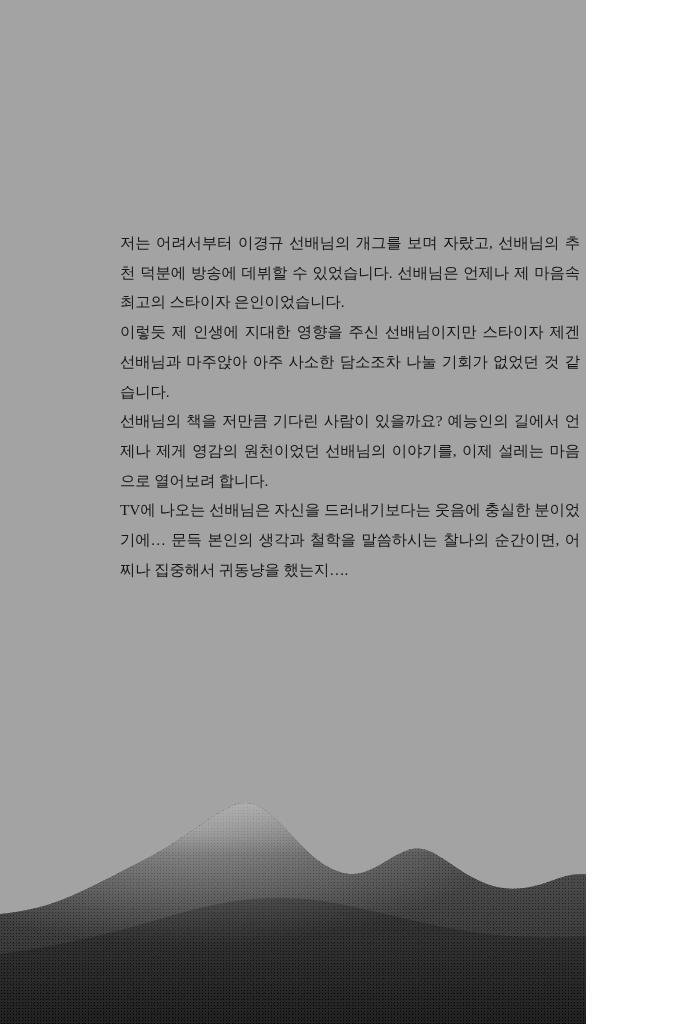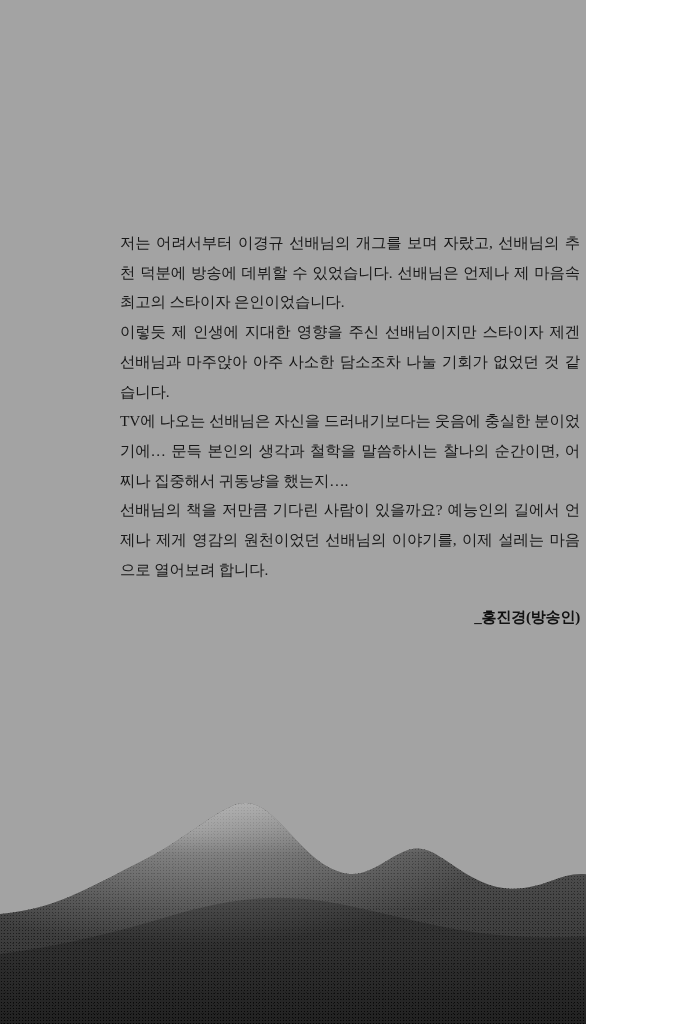--- a/index.html
+++ b/index.html
@@ -76,25 +76,24 @@
   }
 </style>
 </head>
 <body>
 
 <div class="page">
 
   <div class="testimonial">
     <p class="para">저는 어려서부터 이경규 선배님의 개그를 보며 자랐고, 선배님의 추천 덕분에 방송에 데뷔할 수 있었습니다. 선배님은 언제나 제 마음속 최고의 스타이자 은인이었습니다.</p>
     <p class="para">이렇듯 제 인생에 지대한 영향을 주신 선배님이지만 스타이자 제겐 선배님과 마주앉아 아주 사소한 담소조차 나눌 기회가 없었던 것 같습니다.</p>
+    <p class="para">선배님의 책을 저만큼 기다린 사람이 있을까요? 예능인의 길에서 언제나 제게 영감의 원천이었던 선배님의 이야기를, 이제 설레는 마음으로 열어보려 합니다.</p>
     <p class="para">TV에 나오는 선배님은 자신을 드러내기보다는 웃음에 충실한 분이었기에… 문득 본인의 생각과 철학을 말씀하시는 찰나의 순간이면, 어찌나 집중해서 귀동냥을 했는지….</p>
-    <p class="para">선배님의 책을 저만큼 기다린 사람이 있을까요? 예능인의 길에서 언제나 제게 영감의 원천이었던 선배님의 이야기를, 이제 설레는 마음으로 열어보려 합니다.</p>
   </div>
 
-  <div class="signature">_홍진경(방송인)</div>
 
   <div class="mountain-wrap">
     <svg class="mountain-layer" viewBox="0 0 697 260" preserveAspectRatio="none">
       <defs>
         <clipPath id="ridgeClip">
           <path d="M0,260 L0,150 C30,147 55,140 80,128 C104,117 120,108 140,98
                    C158,89 172,80 190,68 C205,58 218,48 232,42
                    C246,36 258,40 268,48 C280,58 292,72 304,84
                    C316,96 327,104 340,108 C352,112 362,110 374,104
                    C386,98 396,90 408,86 C420,82 430,86 442,94

